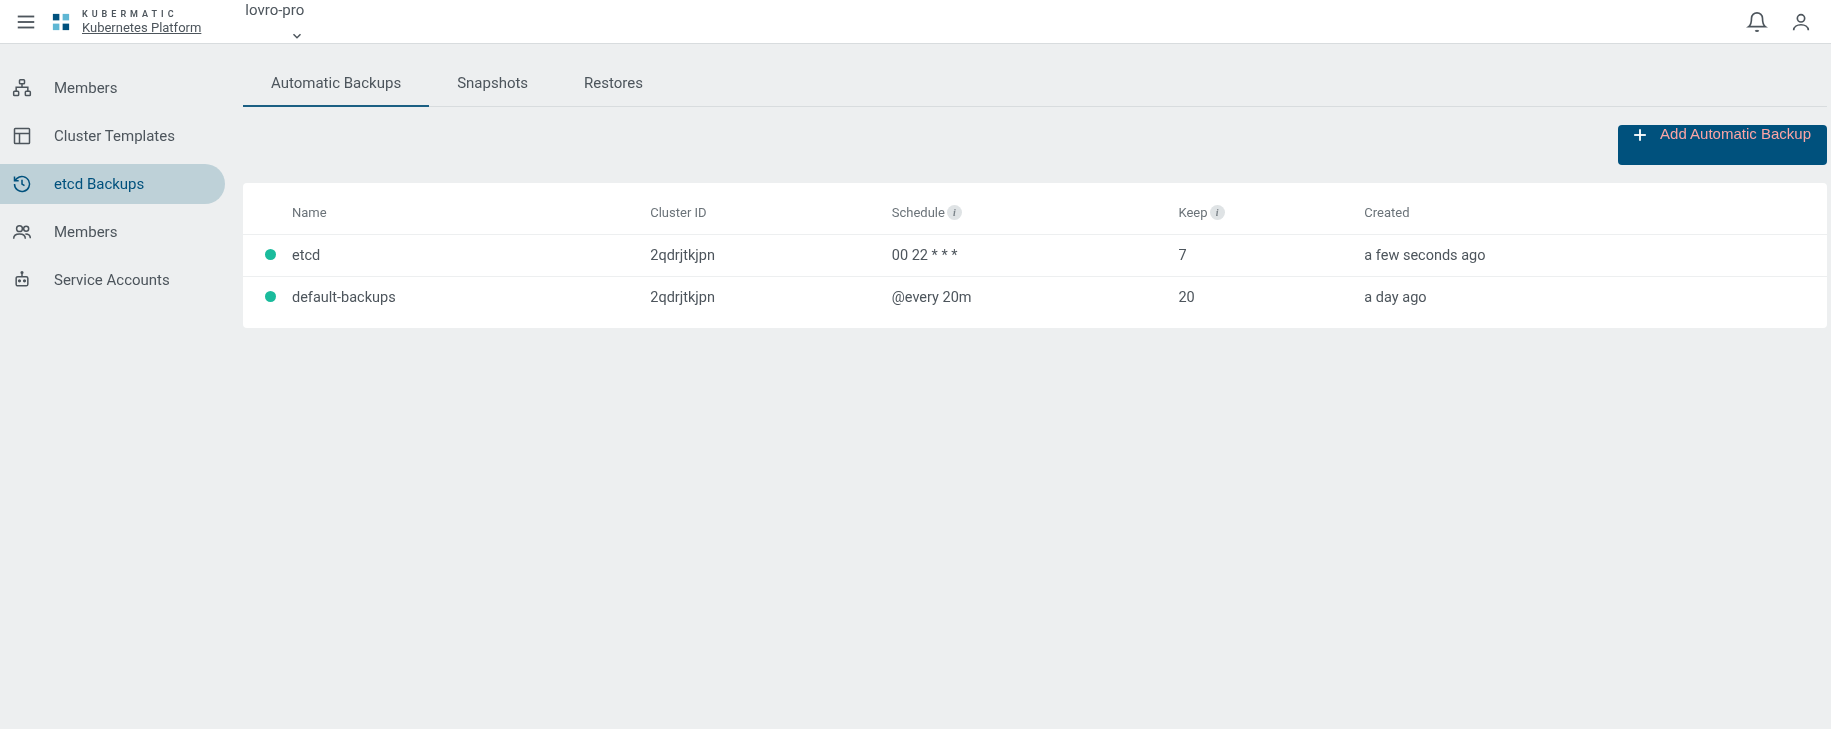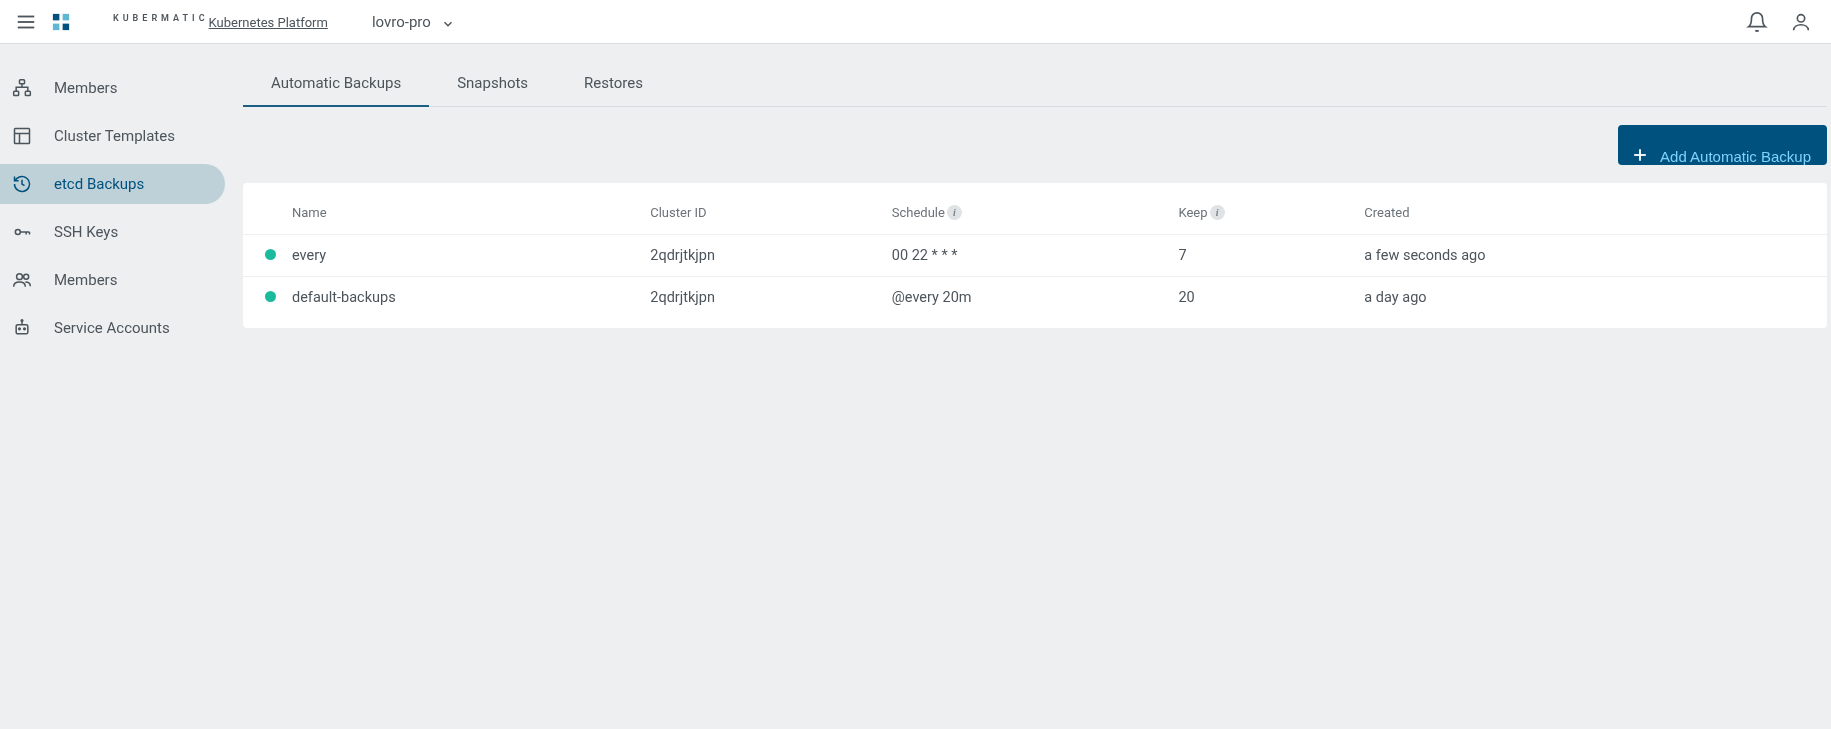--- a/index.html
+++ b/index.html
@@ -31,31 +31,32 @@
       justify-content: center;
       cursor: pointer;
     }
     .logo-block {
       display: flex;
       align-items: center;
       gap: 8px;
       margin-left: 4px;
     }
     .logo-svg { width: 26px; height: 26px; }
-    .logo-text { display:flex; line-height:1;margin-left:31px; }
+    .logo-text { display:flex; flex-direction:column; line-height:1; }
     .logo-text .line1 { font-size: 9px; letter-spacing: 4px; color:#4d555c; font-weight:600; }
     .logo-text .line2 { font-size: 13px; color:#4d555c; font-weight:400; margin-top:2px;text-decoration:underline; }
     .project-selector {
       display:flex;
       align-items:flex-end;
       gap:10px;
       margin-left: 44px;
       color:#4d555c;
       font-size:15px;
       cursor:pointer;
+      flex-direction:column;
     }
     .header-spacer { flex:1; }
     .header-icon {
       width: 44px;
       height: 44px;
       display:flex;
       align-items:center;
       justify-content:center;
       cursor:pointer;
       color:#4d555c;
@@ -120,24 +121,24 @@
       background:#1b5f83;
     }
     
     .action-bar {
       display:flex;
       justify-content:flex-end;
       margin: 18px 0;
     }
     .primary-btn {
       display:flex;
-      align-items:flex-end;
+      align-items:flex-start;
       gap:10px;
       background-color:#00517d;
-      color:#7dd3fc;
+      color:#fca5a5;
       border:none;
       border-radius:4px;
       height:40px;
       padding: 0 16px 0 12px;
       font-size:15px;
       cursor:pointer;
     }
     .primary-btn svg { width:20px; height:20px; }
     
     .table-card {
@@ -253,31 +254,20 @@
     </div>
     <div class="sidebar-item active">
       <span class="icon-slot">
         <svg viewBox="0 0 24 24" fill="none" stroke="currentColor" stroke-width="1.8">
           <path d="M3 12a9 9 0 1 0 3-6.7L3 8"></path>
           <polyline points="3 3 3 8 8 8"></polyline>
           <polyline points="12 7 12 12 15 14"></polyline>
         </svg>
       </span>
       <span>etcd Backups</span>
-    </div>
-    <div class="sidebar-item">
-      <span class="icon-slot">
-        <svg viewBox="0 0 24 24" fill="none" stroke="currentColor" stroke-width="1.8">
-          <circle cx="7" cy="12" r="3"></circle>
-          <line x1="10" y1="12" x2="21" y2="12"></line>
-          <line x1="17" y1="12" x2="17" y2="15"></line>
-          <line x1="21" y1="12" x2="21" y2="15"></line>
-        </svg>
-      </span>
-      <span>SSH Keys</span>
     </div>
     <div class="sidebar-item">
       <span class="icon-slot">
         <svg viewBox="0 0 24 24" fill="none" stroke="currentColor" stroke-width="1.8">
           <circle cx="9" cy="8" r="3.5"></circle>
           <path d="M2 20c0-3.5 3-5.5 7-5.5s7 2 7 5.5"></path>
           <circle cx="17" cy="8" r="3"></circle>
           <path d="M16 14.5c3 0 6 1.5 6 5"></path>
         </svg>
       </span>
@@ -339,21 +329,21 @@
                 <span class="info-ico">i</span>
               </span>
             </th>
             <th>Created</th>
             <th class="col-actions"></th>
           </tr>
         </thead>
         <tbody>
           <tr>
             <td class="col-status"><span class="status-dot"></span></td>
-            <td>every</td>
+            <td>etcd</td>
             <td>2qdrjtkjpn</td>
             <td>00 22 * * *</td>
             <td>7</td>
             <td>a few seconds ago</td>
             <td class="col-actions"></td>
           </tr>
           <tr>
             <td class="col-status"><span class="status-dot"></span></td>
             <td>default-backups</td>
             <td>2qdrjtkjpn</td>

